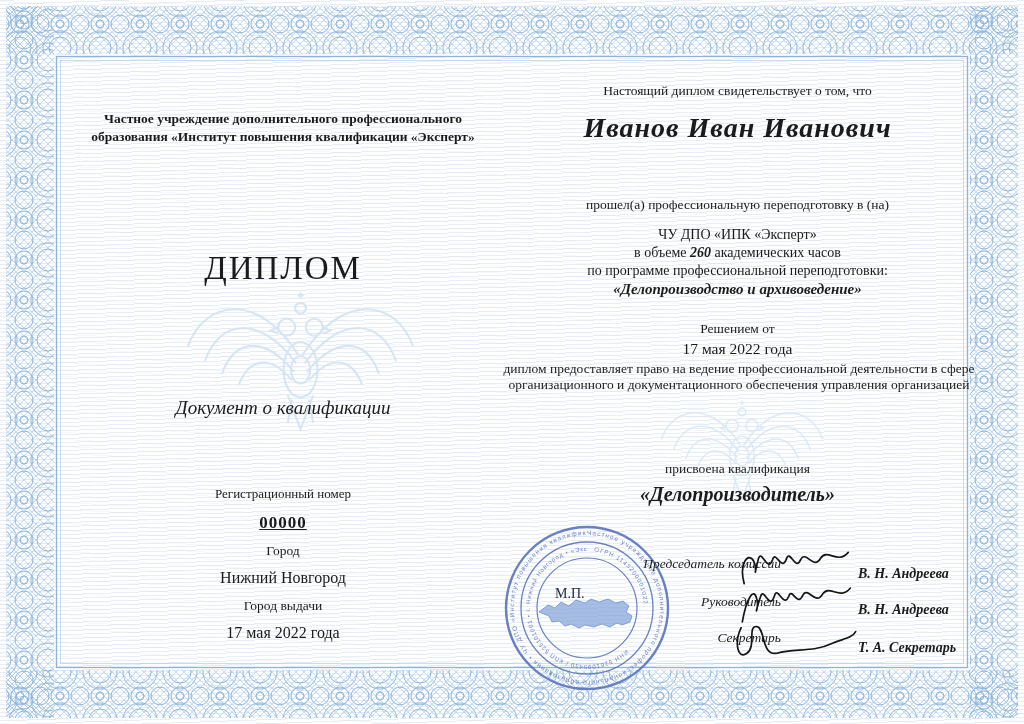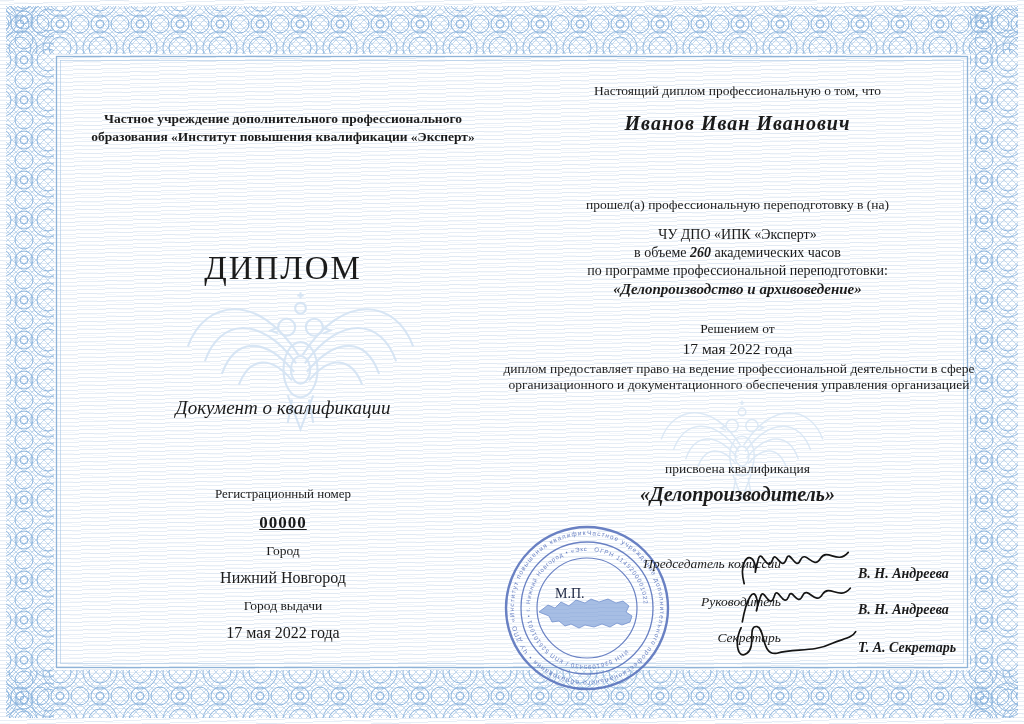--- a/index.html
+++ b/index.html
@@ -19,21 +19,21 @@
   .subtitle{left:84px;top:295px;width:398px;font-size:14.5px;letter-spacing:.4px;}
   .docqual{left:84px;top:396px;width:398px;font-size:19px;font-style:italic;}
   .reglabel{left:84px;top:486px;width:398px;font-size:13px;}
   .regnum{left:84px;top:512px;width:398px;font-size:17px;font-weight:bold;letter-spacing:1px;text-decoration:underline;}
   .citylabel{left:84px;top:542px;width:398px;font-size:13.5px;}
   .cityval{left:84px;top:568px;width:398px;font-size:16px;}
   .datelabel{left:84px;top:597px;width:398px;font-size:13.5px;}
   .dateval{left:84px;top:623px;width:398px;font-size:16px;}
 
   .statement{left:505px;top:82px;width:465px;font-size:13.5px;}
-  .holder{left:505px;top:110px;width:465px;font-size:20px;font-weight:bold;font-style:italic;letter-spacing:1px;text-align:center;}
+  .holder{left:505px;top:110px;width:465px;font-size:28px;font-weight:bold;font-style:italic;letter-spacing:1px;text-align:center;}
   .completed{left:505px;top:196px;width:465px;font-size:13.5px;}
   .orgshort{left:505px;top:226px;width:465px;font-size:14px;}
   .hours{left:505px;top:244px;width:465px;font-size:14px;}
   .hours .hv{font-weight:bold;font-style:italic;}
   .programintro{left:505px;top:262px;width:465px;font-size:14px;}
   .programname{left:505px;top:280px;width:465px;font-size:15px;font-weight:bold;font-style:italic;}
   .decisionlabel{left:505px;top:320px;width:465px;font-size:13.5px;}
   .decisiondate{left:505px;top:339px;width:465px;font-size:15.5px;}
   .rights{left:500px;top:361px;width:478px;font-size:13.5px;line-height:1.22;}
   .quallabel{left:505px;top:460px;width:465px;font-size:13.5px;}
@@ -160,21 +160,21 @@
     <div class="t org">Частное учреждение дополнительного профессионального образования «Институт повышения квалификации «Эксперт»</div>
     <div class="t title">ДИПЛОМ</div>
     <div class="t docqual">Документ о квалификации</div>
     <div class="t reglabel">Регистрационный номер</div>
     <div class="t regnum">00000</div>
     <div class="t citylabel">Город</div>
     <div class="t cityval">Нижний Новгород</div>
     <div class="t datelabel">Город выдачи</div>
     <div class="t dateval">17 мая 2022 года</div>
 
-    <div class="t statement">Настоящий диплом профессиональную о том, что</div>
+    <div class="t statement">Настоящий диплом свидетельствует о том, что</div>
     <div class="t holder">Иванов Иван Иванович</div>
     <div class="t completed">прошел(а) профессиональную переподготовку в (на)</div>
     <div class="t orgshort">ЧУ ДПО «ИПК «Эксперт»</div>
     <div class="t hours">
       <span>в объеме</span>
       <span class="hv">260</span>
       <span>академических часов</span>
     </div>
     <div class="t programintro">по программе профессиональной переподготовки:</div>
     <div class="t programname">«Делопроизводство и архивоведение»</div>

